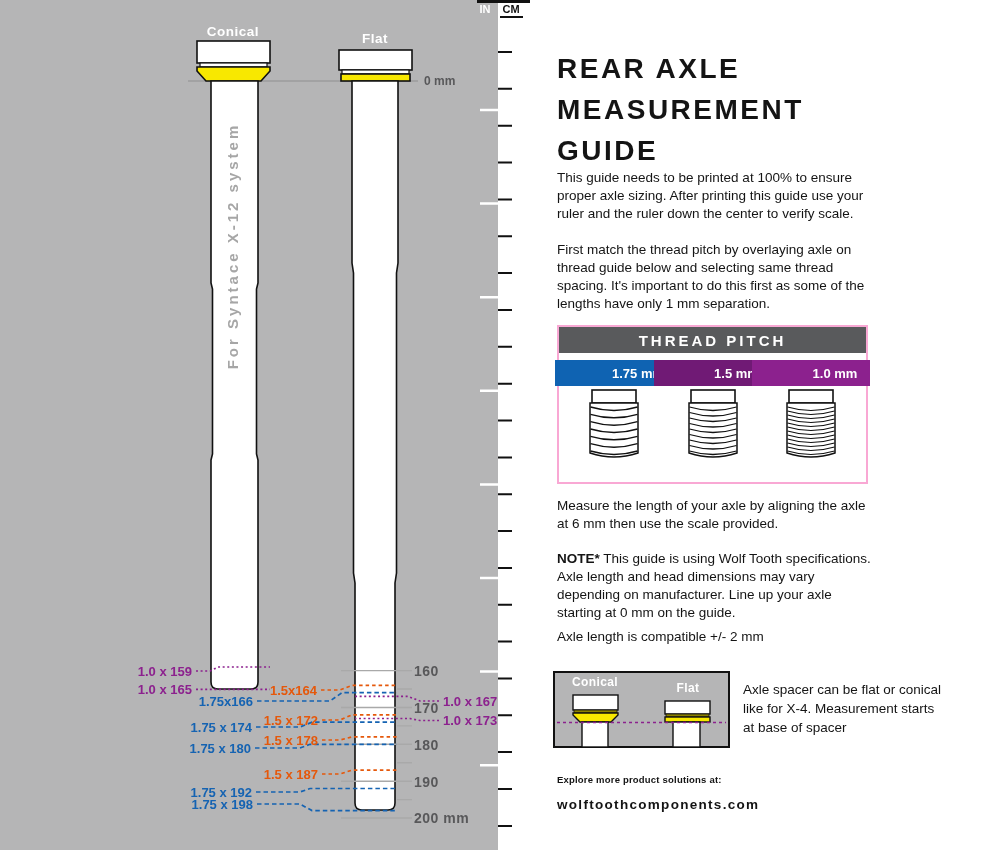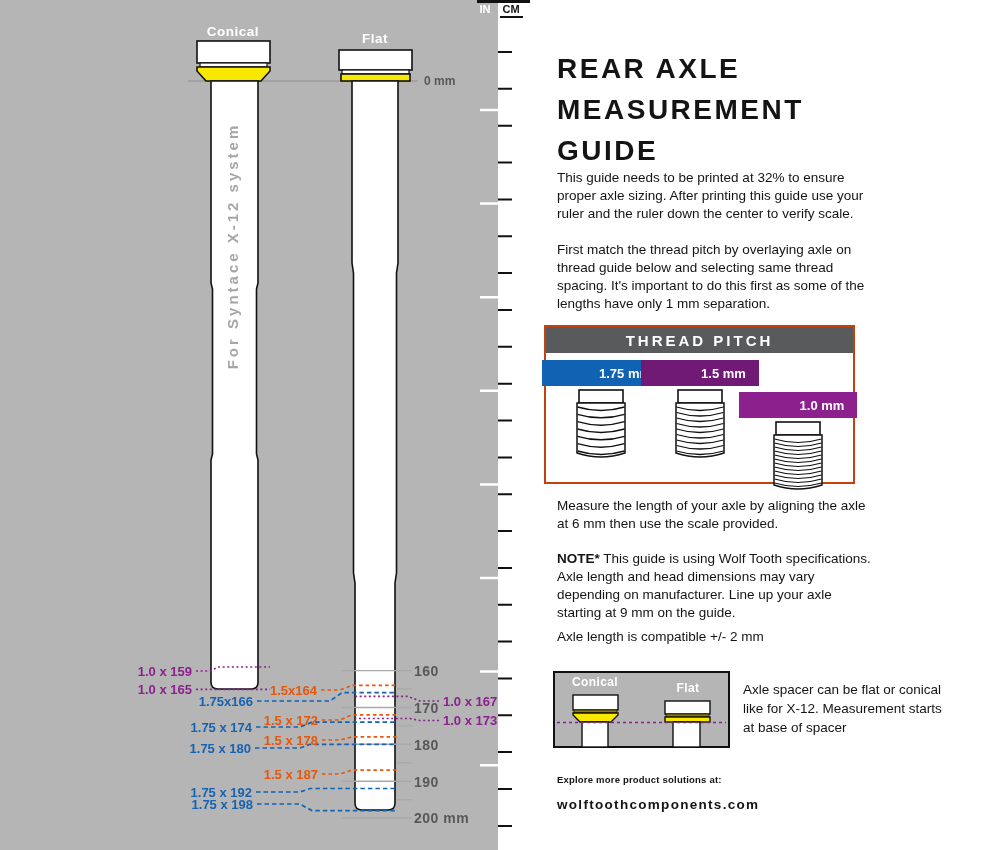--- a/index.html
+++ b/index.html
@@ -14,21 +14,21 @@
   .shaft-txt{font-size:15px;font-weight:bold;fill:#a6a6a6;letter-spacing:3px;}
   .zero-lbl{font-size:12px;font-weight:bold;fill:#58585a;}
   .mini-lbl{font-size:12px;font-weight:bold;fill:#ffffff;letter-spacing:.4px;}
 
   .rp{position:absolute;}
   #title{left:557px;top:48px;width:340px;font-size:28px;line-height:41px;
          font-weight:bold;letter-spacing:2.5px;white-space:pre-line;}
   .para{left:557px;width:316px;font-size:13.5px;line-height:18px;}
   #p1{top:169px;} #p2{top:241px;} #p3{top:497px;} #pnote{top:550px;} #p4{top:628px;}
 
-  #tpbox{left:544px;top:325px;width:307px;height:155px;border:2px solid #c2410c;background:#fff;}
+  #tpbox{left:557px;top:325px;width:307px;height:155px;border:2px solid #f9a8d4;background:#fff;}
   #tphead{height:26px;display:flex;align-items:center;justify-content:center;
           color:#fff;font-size:15px;font-weight:bold;letter-spacing:3px;}
   .tpcols{display:flex;justify-content:space-between;padding:7px 8px 0 8px;}
   .tpcol{width:94px;display:flex;flex-direction:column;align-items:center;}
   .badge{width:70px;height:26px;display:flex;align-items:center;justify-content:center;
          color:#fff;font-size:13px;font-weight:bold;padding-left:48px;}
   .bolt{margin-top:3px;}
 
   #minibox{left:553px;top:671px;}
   #caption{left:743px;top:680px;width:200px;font-size:13.5px;line-height:19px;}
@@ -124,21 +124,21 @@
       <text class="m-lbl" x="318" y="778.5" text-anchor="end" fill="#e5580b">1.5 x 187</text>
       <text class="m-lbl" x="443" y="705.5" fill="#8c218e">1.0 x 167</text>
       <text class="m-lbl" x="443" y="725" fill="#8c218e">1.0 x 173</text>
     </g>
   </svg>
 
   <div id="title" class="rp">REAR AXLE
 MEASUREMENT
 GUIDE</div>
 
-  <div id="p1" class="rp para">This guide needs to be printed at 32% to ensure proper axle sizing. After printing this guide use your ruler and the ruler down the center to verify scale.</div>
+  <div id="p1" class="rp para">This guide needs to be printed at 100% to ensure proper axle sizing. After printing this guide use your ruler and the ruler down the center to verify scale.</div>
   <div id="p2" class="rp para">First match the thread pitch by overlaying axle on thread guide below and selecting same thread spacing. It's important to do this first as some of the lengths have only 1 mm separation.</div>
 
   <div id="tpbox" class="rp">
     <div id="tphead" style="background-color: rgb(89, 90, 92);">
       <span>THREAD PITCH</span>
     </div>
     <div class="tpcols">
       <div class="tpcol">
         <div class="badge" style="background-color: rgb(15, 99, 178);">1.75 mm</div>
         <svg class="bolt" width="64" height="74" viewBox="0 0 64 74">
@@ -149,32 +149,32 @@
       </div>
       <div class="tpcol">
         <div class="badge" style="background-color: #701a75;">1.5 mm</div>
         <svg class="bolt" width="64" height="74" viewBox="0 0 64 74">
           <rect x="10" y="1" width="44" height="13" fill="#fff" stroke="#111" stroke-width="1.6"></rect>
           <path d="M8,14 H56 V64 Q32,72 8,64 Z" fill="#fff" stroke="#111" stroke-width="1.5"></path>
           <path fill="none" stroke="#111" stroke-width="1.3" d="M8.5,18.0 c15,4.5 32,4.5 47,0 M8.5,23.5 c15,4.5 32,4.5 47,0 M8.5,29.0 c15,4.5 32,4.5 47,0 M8.5,34.5 c15,4.5 32,4.5 47,0 M8.5,40.0 c15,4.5 32,4.5 47,0 M8.5,45.5 c15,4.5 32,4.5 47,0 M8.5,51.0 c15,4.5 32,4.5 47,0 M8.5,56.5 c15,4.5 32,4.5 47,0 M8.5,62.0 c15,4.5 32,4.5 47,0 "></path>
         </svg>
       </div>
       <div class="tpcol">
-        <div class="badge" style="background-color: rgb(140, 33, 142); margin-top: 32px;">1.0 mm</div>
+        <div class="badge" style="background-color: rgb(140, 33, 142);">1.0 mm</div>
         <svg class="bolt" width="64" height="74" viewBox="0 0 64 74">
           <rect x="10" y="1" width="44" height="13" fill="#fff" stroke="#111" stroke-width="1.6"></rect>
           <path d="M8,14 H56 V64 Q32,72 8,64 Z" fill="#fff" stroke="#111" stroke-width="1.5"></path>
           <path fill="none" stroke="#111" stroke-width="1.1" d="M8.5,18.0 c15,4.5 32,4.5 47,0 M8.5,22.0 c15,4.5 32,4.5 47,0 M8.5,26.0 c15,4.5 32,4.5 47,0 M8.5,30.0 c15,4.5 32,4.5 47,0 M8.5,34.0 c15,4.5 32,4.5 47,0 M8.5,38.0 c15,4.5 32,4.5 47,0 M8.5,42.0 c15,4.5 32,4.5 47,0 M8.5,46.0 c15,4.5 32,4.5 47,0 M8.5,50.0 c15,4.5 32,4.5 47,0 M8.5,54.0 c15,4.5 32,4.5 47,0 M8.5,58.0 c15,4.5 32,4.5 47,0 M8.5,62.0 c15,4.5 32,4.5 47,0 "></path>
         </svg>
       </div>
     </div>
   </div>
 
   <div id="p3" class="rp para">Measure the length of your axle by aligning the axle at 6 mm then use the scale provided.</div>
-  <div id="pnote" class="rp para"><b>NOTE*</b><span> This guide is using Wolf Tooth specifications. Axle length and head dimensions may vary depending on manufacturer. Line up your axle starting at 9 mm on the guide.</span></div>
+  <div id="pnote" class="rp para"><b>NOTE*</b><span> This guide is using Wolf Tooth specifications. Axle length and head dimensions may vary depending on manufacturer. Line up your axle starting at 0 mm on the guide.</span></div>
   <div id="p4" class="rp para">Axle length is compatible +/- 2 mm</div>
 
   <svg id="minibox" class="rp" width="177" height="78" viewBox="0 0 177 78">
     <rect x="1" y="1" width="175" height="75" stroke="#111" stroke-width="2" fill="#b5b5b6"></rect>
     <text class="mini-lbl" x="42" y="15" text-anchor="middle">Conical</text>
     <text class="mini-lbl" x="135" y="21" text-anchor="middle">Flat</text>
 
     <g>
       <rect x="20" y="24" width="45" height="15" fill="#fff" stroke="#111" stroke-width="1.4"></rect>
       <rect x="21" y="39" width="43" height="3" fill="#8a8000" stroke="#111" stroke-width="0.8"></rect>
@@ -184,18 +184,18 @@
 
     <g>
       <rect x="112" y="30" width="45" height="13" fill="#fff" stroke="#111" stroke-width="1.4"></rect>
       <rect x="113" y="43" width="43" height="3" fill="#8a8000" stroke="#111" stroke-width="0.8"></rect>
       <rect x="112" y="46" width="45" height="5" stroke="#111" stroke-width="1.4" fill="#f8e800"></rect>
       <rect x="120" y="51" width="27" height="25" fill="#fff" stroke="#111" stroke-width="1.4"></rect>
     </g>
     <path d="M4,51.5 H173" fill="none" stroke-width="1.6" stroke-dasharray="3 3" stroke="#8c218e"></path>
   </svg>
 
-  <div id="caption" class="rp">Axle spacer can be flat or conical like for X-12. Measurement starts at base of spacer</div>
+  <div id="caption" class="rp">Axle spacer can be flat or conical like for X-4. Measurement starts at base of spacer</div>
 
   <div id="explore" class="rp">Explore more product solutions at:</div>
   <div id="site" class="rp">wolftoothcomponents.com</div>
 
 </div>
 
 </body></html>

